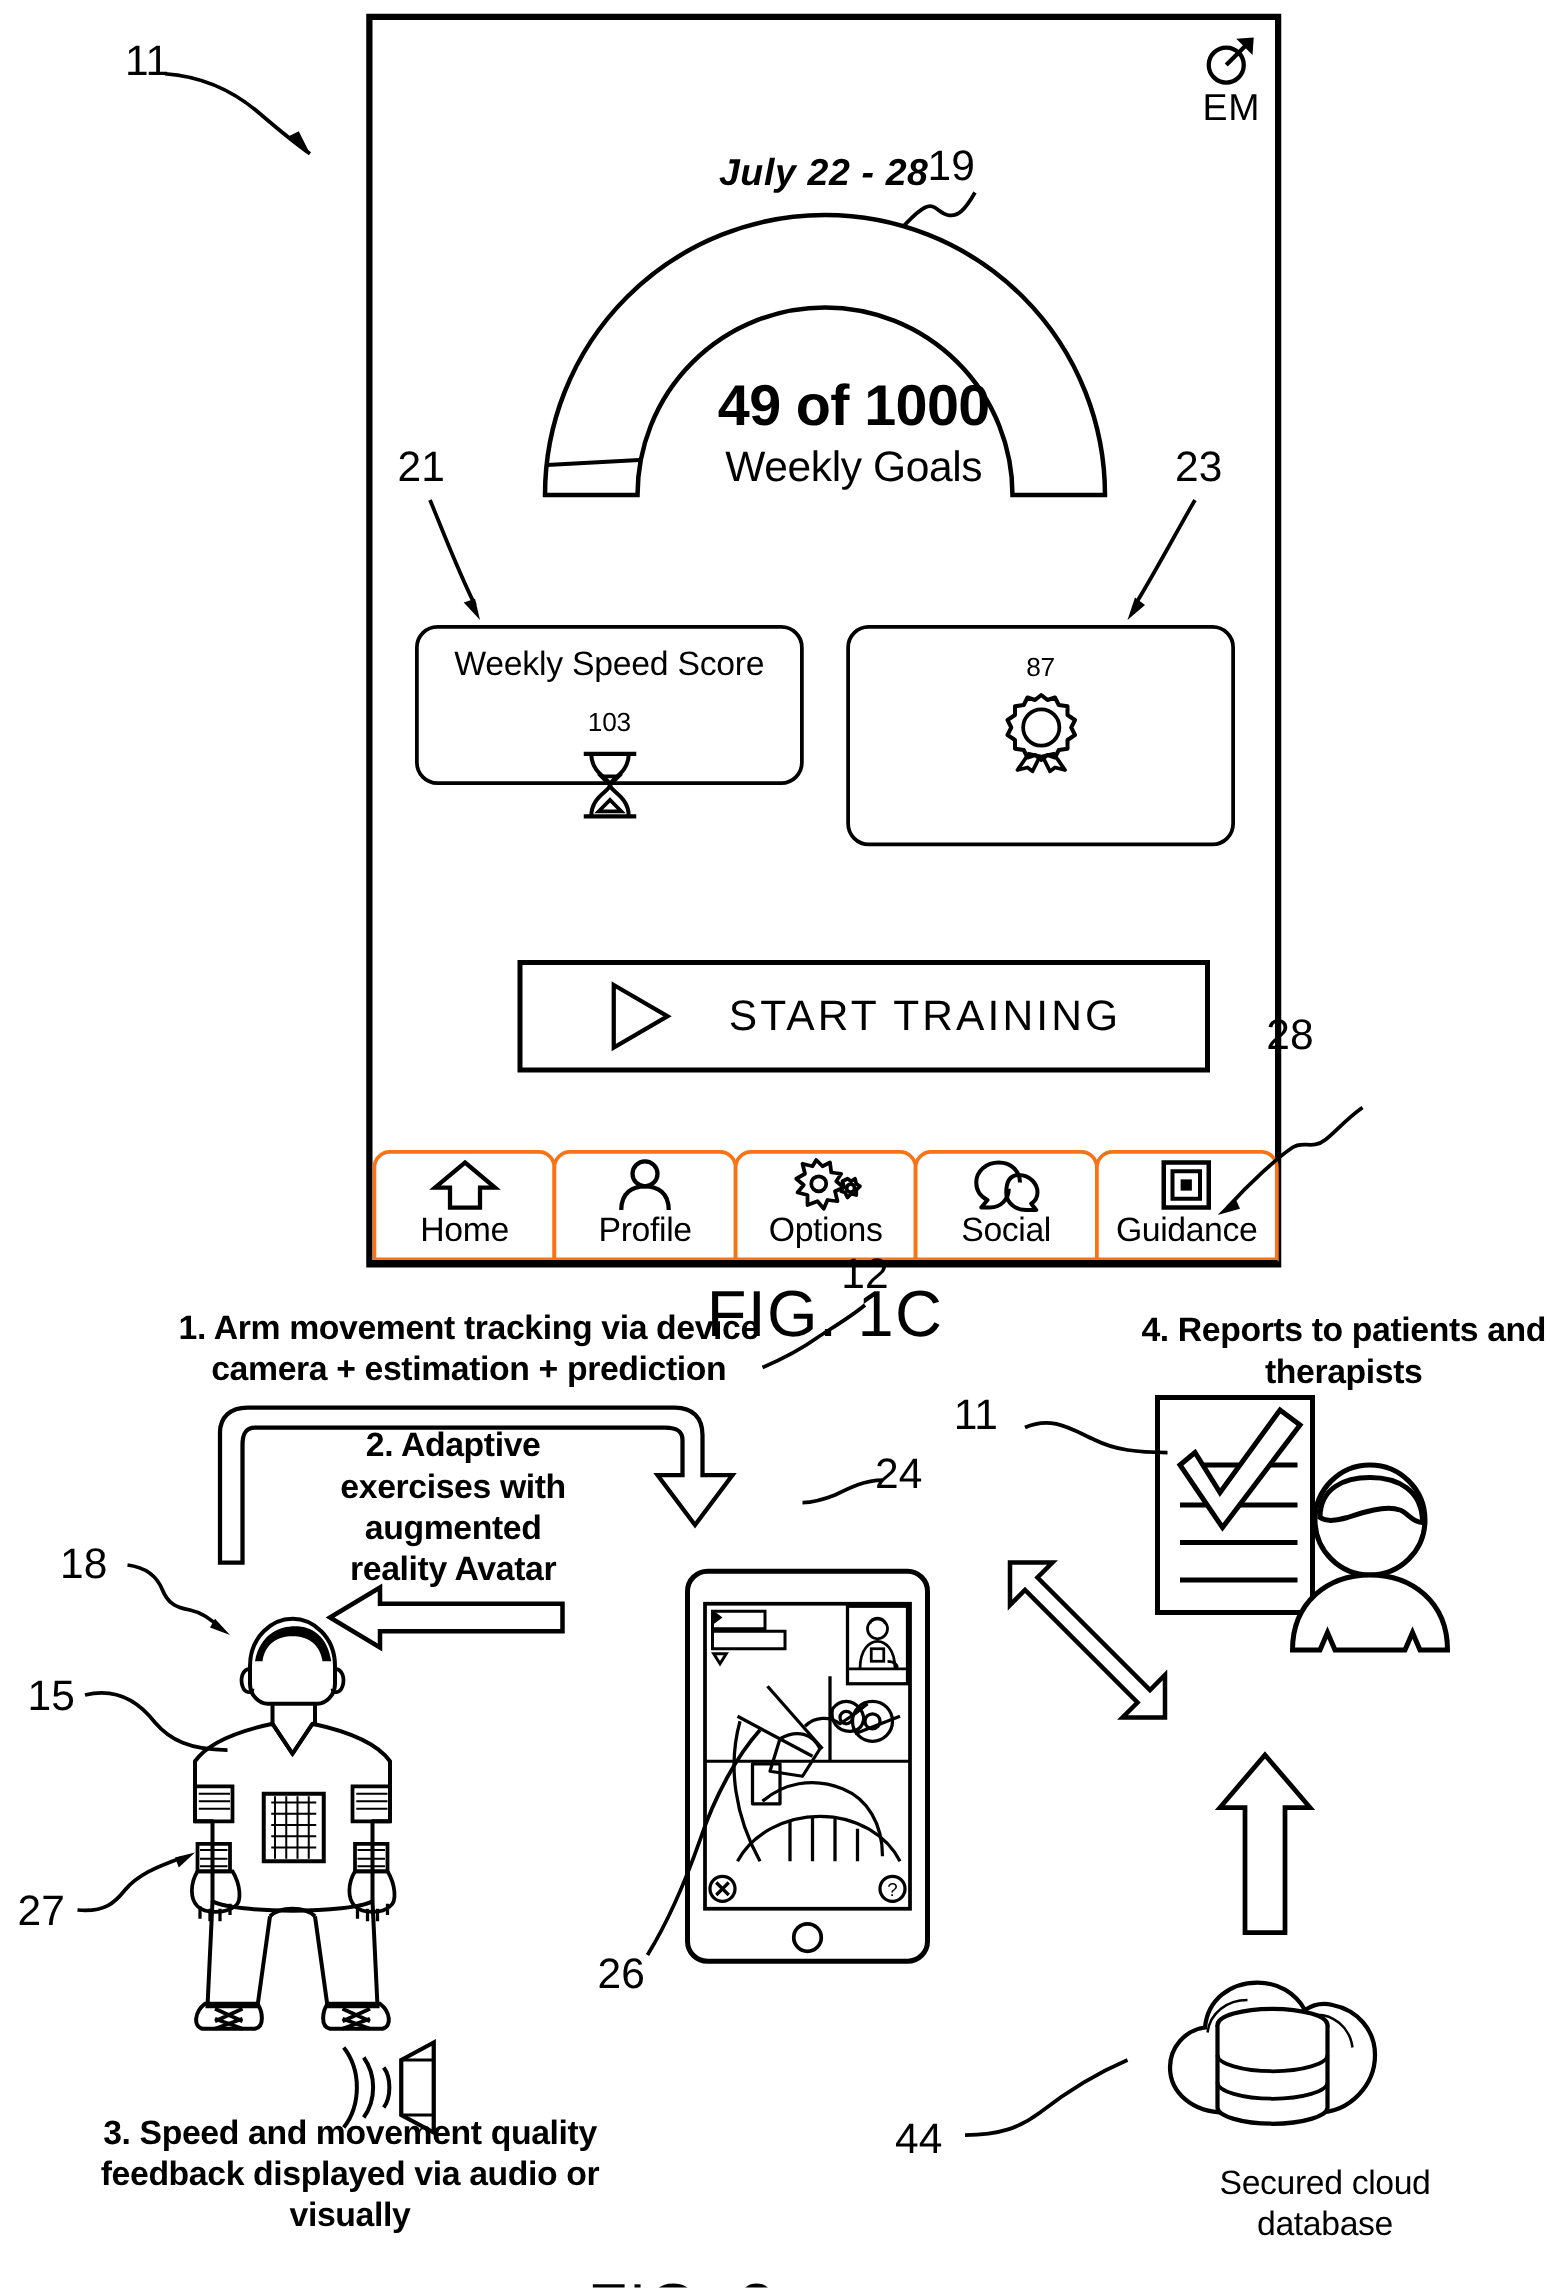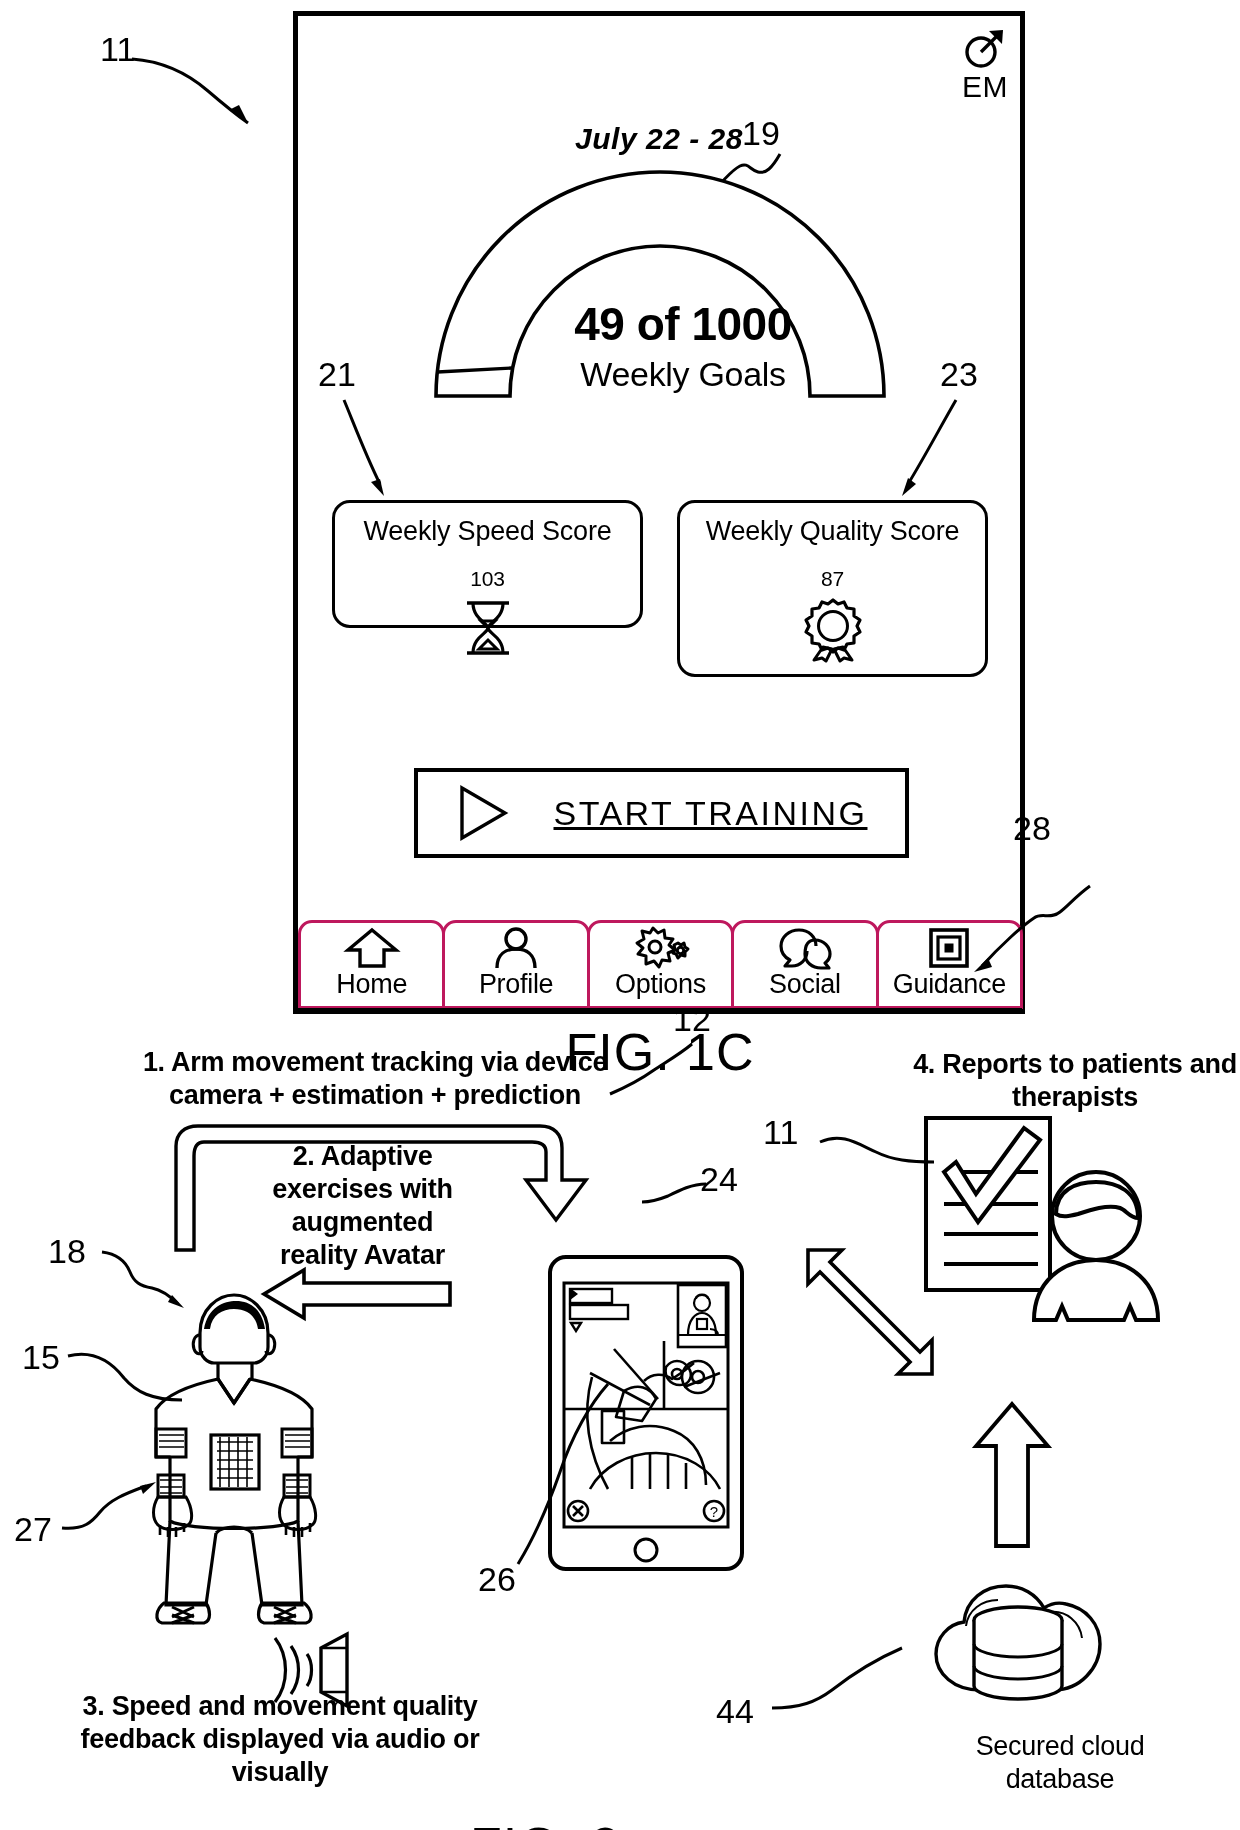--- a/index.html
+++ b/index.html
@@ -70,38 +70,38 @@
     background: #fff;
   }
   #card-speed   { left: 332px; top: 500px; width: 311px; height: 128px; }
   #card-quality { left: 677px; top: 500px; width: 311px; height: 177px; }
   .score-title { font-size: 27px; font-weight: 400; margin-top: 13px; letter-spacing: -0.2px; }
   .score-value { font-size: 21px; font-weight: 400; margin-top: 20px; letter-spacing: -0.2px; }
   .score-icon  { margin-top: 6px; height: 62px; }
 
   
   #start-training {
-    left: 414px; top: 768px; width: 495px; height: 90px;
+    left: 414px; top: 768px; width: 554px; height: 90px;
     border: 4px solid #000;
     box-sizing: border-box;
     display: flex; align-items: center; justify-content: center; gap: 46px;
-    background: #fff; cursor: pointer; text-decoration: underline;
+    background: #fff; cursor: pointer;
   }
   #start-training .st-label {
     font-size: 34px; letter-spacing: 2.5px; font-weight: 400;
   }
 
   
   #bottom-nav {
     left: 298px; top: 920px; width: 722px; height: 89px;
     display: flex; align-items: stretch;
   }
   .nav-item {
     flex: 1 1 0;
-    border: 3px solid #be185d;
+    border: 3px solid #f97316;
     border-radius: 14px 14px 0 0;
     margin-right: -3px;
     box-sizing: border-box;
     display: flex; flex-direction: column; align-items: center;
     justify-content: flex-start;
     background: #fff; cursor: pointer; padding-top: 4px;
     position: relative;
   }
   .nav-icon { height: 42px; display: flex; align-items: center; justify-content: center; }
   .nav-label { font-size: 27px; line-height: 30px; letter-spacing: -0.3px; }
@@ -198,21 +198,20 @@
       <path d="M10 56 H 52" stroke="#000" stroke-width="3.4" fill="none"></path>
       <path d="M16 6 C 16 22, 31 26, 31 31 C 31 36, 16 40, 16 56" fill="none" stroke="#000" stroke-width="3.2"></path>
       <path d="M46 6 C 46 22, 31 26, 31 31 C 31 36, 46 40, 46 56" fill="none" stroke="#000" stroke-width="3.2"></path>
       <path d="M24 24 L 38 24 L 31 31 Z" fill="none" stroke="#000" stroke-width="3"></path>
       <path d="M22 52 L 31 43 L 40 52 Z" fill="none" stroke="#000" stroke-width="3"></path>
     </svg>
   </div>
 </div>
 
 <div id="card-quality" class="abs score-card">
-  <div class="score-title">Weekly Quality Score</div>
   <div class="score-value">87</div>
   <div class="score-icon">
     <svg width="62" height="64" viewBox="0 0 62 64" style="margin:0 auto;">
       <path d="M31 3 L36 7 L42 5 L45 11 L52 12 L52 19 L58 23 L55 29 L58 35 L52 39 L52 46 L45 47 L42 53 L36 51 L31 55 L26 51 L20 53 L17 47 L10 46 L10 39 L4 35 L7 29 L4 23 L10 19 L10 12 L17 11 L20 5 L26 7 Z" fill="none" stroke="#000" stroke-width="3.2" stroke-linejoin="round"></path>
       <circle cx="31" cy="29" r="14.5" fill="none" stroke="#000" stroke-width="3"></circle>
       <path d="M21 50 L 12 63 L 20 61 L 24 64 L 30 52 Z" fill="none" stroke="#000" stroke-width="3" stroke-linejoin="round"></path>
       <path d="M41 50 L 50 63 L 42 61 L 38 64 L 32 52 Z" fill="none" stroke="#000" stroke-width="3" stroke-linejoin="round"></path>
     </svg>
   </div>
 </div>

